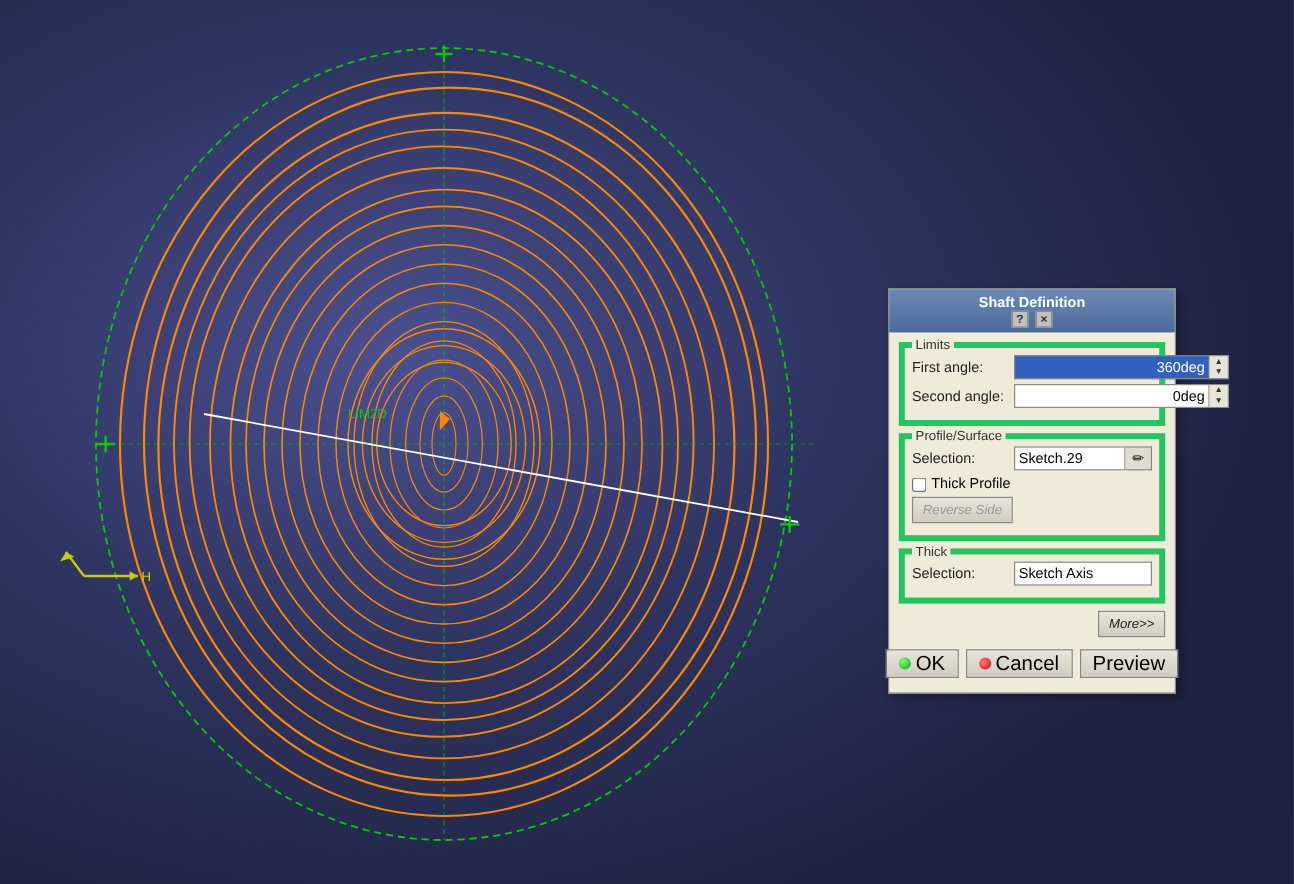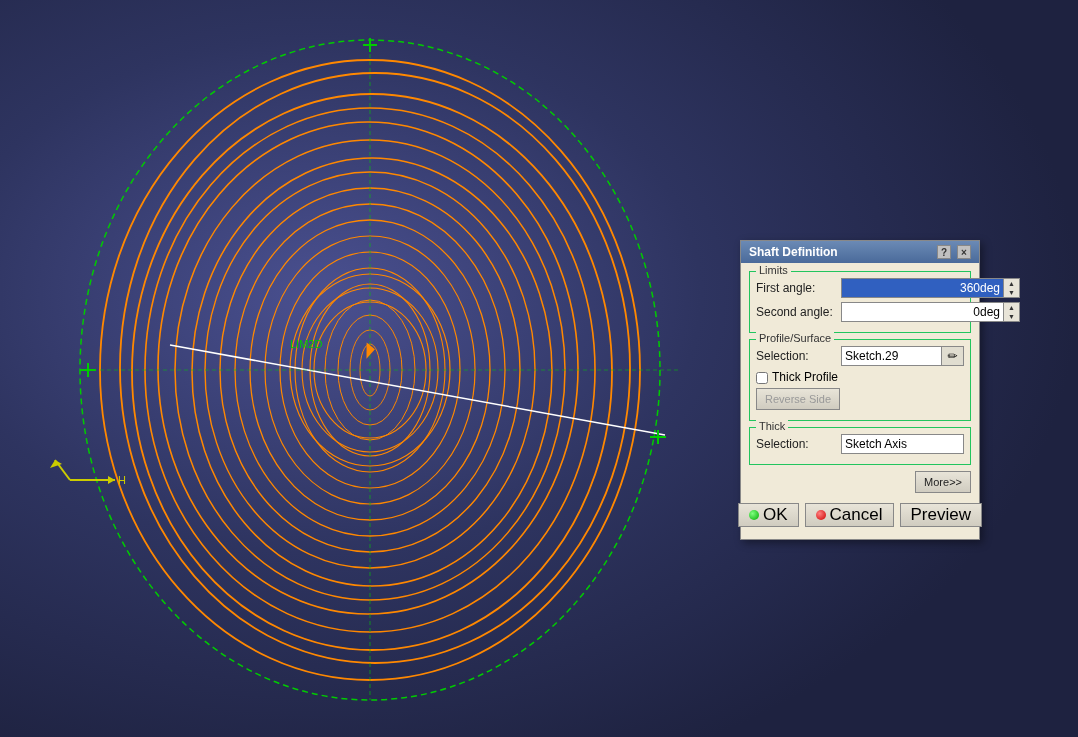--- a/index.html
+++ b/index.html
@@ -34,20 +34,21 @@
 
     #dialog-titlebar {
       background: linear-gradient(180deg, #6b8ab5 0%, #4a6a9a 100%);
       color: white;
       padding: 4px 8px;
       display: flex;
       align-items: center;
       justify-content: space-between;
       font-size: 12px;
       font-weight: bold;
+      flex-direction: column;
     }
 
     #dialog-titlebar-buttons {
       display: flex;
       align-items: center;
       gap: 6px;
     }
 
     .title-btn {
       width: 14px;
@@ -60,21 +61,21 @@
       justify-content: center;
       font-size: 10px;
       color: #333;
     }
 
     #dialog-body {
       padding: 8px;
     }
 
     .fieldset-group {
-      border: 1px solid #22c55e;
+      border: 5px solid #22c55e;
       margin-bottom: 6px;
       padding: 4px 6px 6px 6px;
       position: relative;
     }
 
     .fieldset-legend {
       position: absolute;
       top: -8px;
       left: 6px;
       background: #f0ead8;
@@ -179,20 +180,21 @@
     }
 
     .dialog-btn {
       height: 22px;
       background: linear-gradient(180deg, #e8e4d8 0%, #d0ccc0 100%);
       border: 1px solid #888;
       font-size: 11px;
       cursor: pointer;
       padding: 0 8px;
       color: #222;
+      font-style: italic;
     }
 
     .dialog-btn:disabled {
       color: #999;
       cursor: default;
     }
 
     .btn-row {
       display: flex;
       margin-bottom: 4px;

